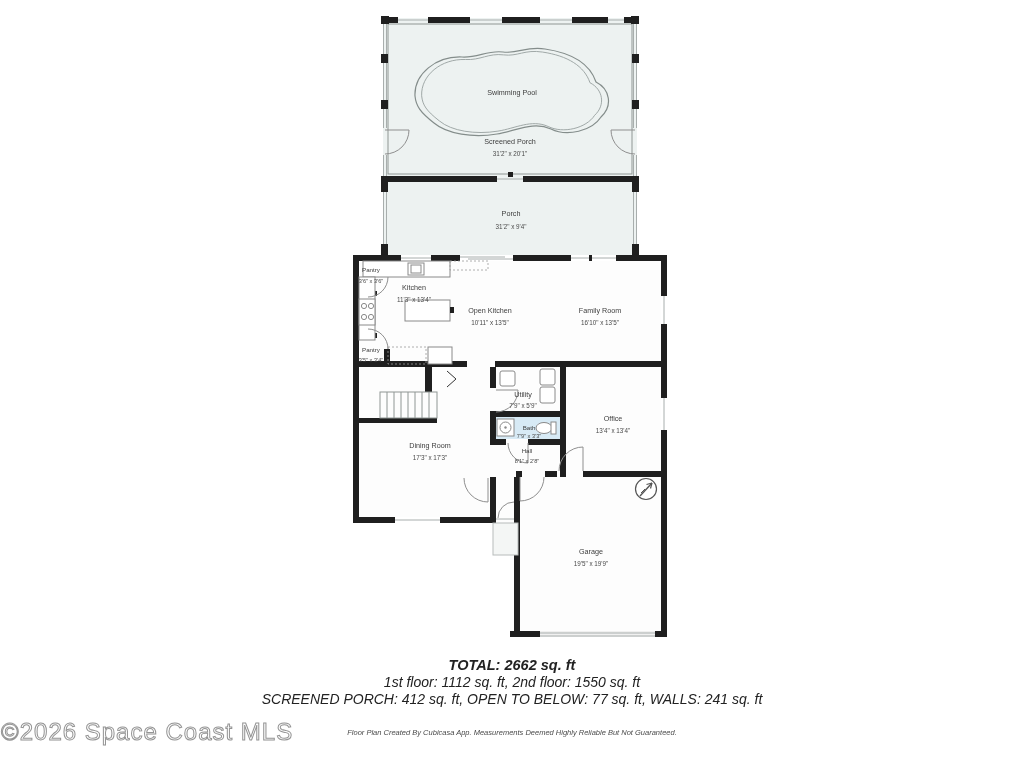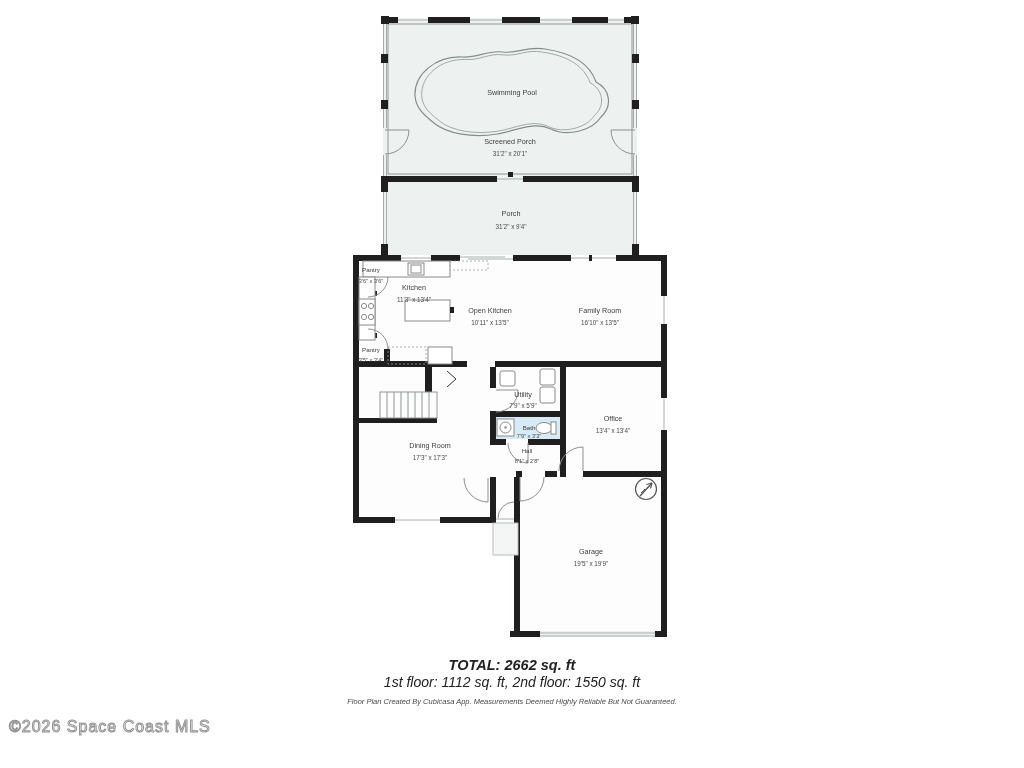--- a/index.html
+++ b/index.html
@@ -12,22 +12,22 @@
   .room-dims.small{font-size:5.6px;}
   .wall{fill:#1f1f1f;}
   .thin{stroke:#8f9694;stroke-width:1;fill:none;}
   .glass{stroke:#a8aead;stroke-width:1;fill:none;}
   .fixture{stroke:#8a8a8a;stroke-width:1;fill:#ffffff;}
   .dashedfix{stroke:#9a9a9a;stroke-width:0.8;fill:none;stroke-dasharray:2 2;}
   .arc{stroke:#8f8f8f;stroke-width:1;fill:none;}
   #footer{position:absolute;left:0;top:656px;width:1024px;text-align:center;color:#222;font-style:italic;}
   #footer .total{font-size:14.5px;font-weight:bold;line-height:18px;}
   #footer .line{font-size:14px;line-height:17px;}
-  #footer .disclaimer{font-size:7.5px;color:#4a4a4a;margin-top:6px;}
-  #watermark{position:absolute;left:9px;top:718px;font-size:16px;letter-spacing:1px;
+  #footer .disclaimer{font-size:7.5px;color:#4a4a4a;margin-top:20px;}
+  #watermark{position:absolute;left:1px;top:718px;font-size:24px;letter-spacing:1px;
              color:rgba(250,250,250,0.25);-webkit-text-stroke:1px #949494;white-space:nowrap;}
 </style>
 </head>
 <body>
 
 <div id="canvas">
 
 <svg width="1024" height="768" viewBox="0 0 1024 768">
 
   <g>
@@ -307,18 +307,19 @@
     <text x="527" y="463" class="room-dims small">8'1" x 2'8"</text>
 
     <text x="591" y="554" class="room-name">Garage</text>
     <text x="591" y="566" class="room-dims">19'5" x 19'9"</text>
   </g>
 </svg>
 
   <div id="footer">
     <div class="total">TOTAL: 2662 sq. ft</div>
     <div class="line">1st floor: 1112 sq. ft, 2nd floor: 1550 sq. ft</div>
+    <div class="line">SCREENED PORCH: 412 sq. ft, OPEN TO BELOW: 77 sq. ft, WALLS: 241 sq. ft</div>
     <div class="disclaimer">Floor Plan Created By Cubicasa App. Measurements Deemed Highly Reliable But Not Guaranteed.</div>
   </div>
 
   <div id="watermark">©2026 Space Coast MLS</div>
 
 </div>
 
 </body></html>

